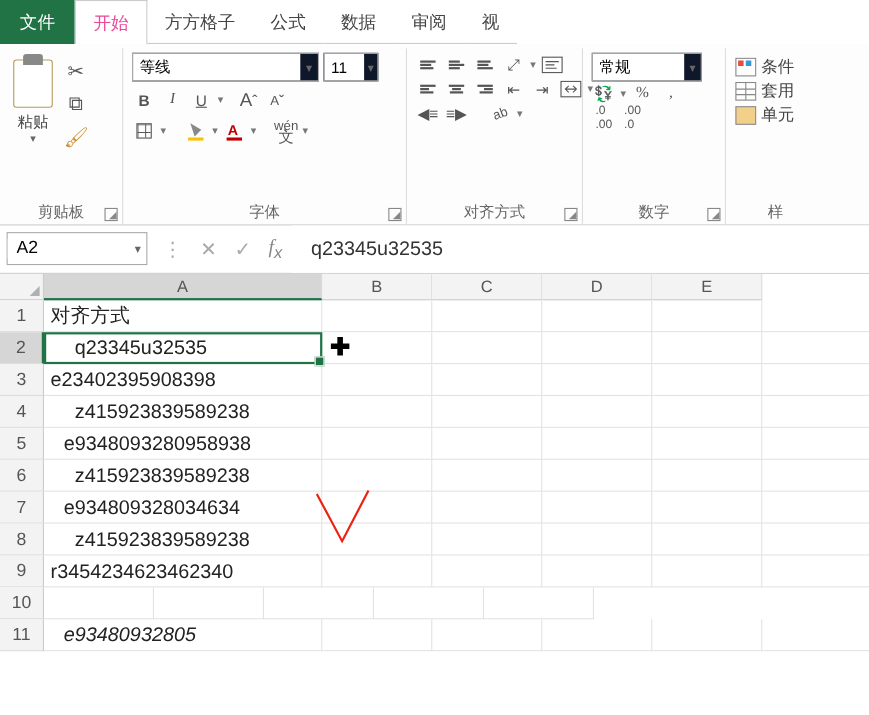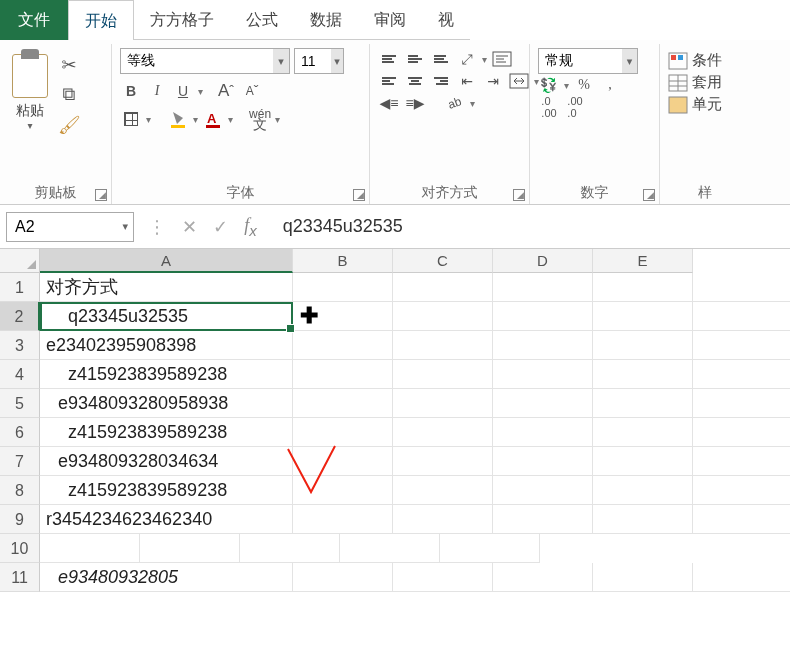--- a/index.html
+++ b/index.html
@@ -2,21 +2,21 @@
 <html><head>
 <meta charset="utf-8">
 <style>
   * { box-sizing: border-box; margin: 0; padding: 0; font-family: "Microsoft YaHei", Arial, sans-serif; }
   body { width: 790px; height: 650px; background: #fff; overflow: hidden; position: relative; }
 
   
   .menubar { display: flex; background: #fff; height: 40px; }
   .tab { padding: 10px 16px 0 16px; height: 40px; font-size: 16px; color: #444; cursor: pointer; }
   .tab.file { background: #217346; color: #fff; padding: 10px 18px; }
-  .tab.active { background: #fff; border: 1px solid #ccc; border-bottom: none; color: #0c4a6e; }
+  .tab.active { background: #fff; border: 1px solid #ccc; border-bottom: none; color: #ec4899; }
   .tab.rest { border-bottom: 1px solid #ccc; }
 
   
   .ribbon { display: flex; border-bottom: 1px solid #ccc; background: #fdfdfd; height: 165px; padding: 4px 0 0 0; }
   .group { border-right: 1px solid #ddd; padding: 4px 8px 0 8px; display: flex; flex-direction: column; justify-content: space-between; position: relative; }
   .group-label { text-align: center; font-size: 14px; color: #666; padding: 4px 0 2px 0; position: relative; }
   .group-label .dlg { position: absolute; right: -4px; bottom: 3px; width: 12px; height: 12px; border: 1px solid #888; font-size: 9px; line-height: 10px; text-align: right; color: #888; }
   .row { display: flex; align-items: center; gap: 4px; }
   .ctl { display: inline-flex; align-items: center; justify-content: center; min-width: 22px; height: 22px; font-size: 14px; color: #555; cursor: pointer; }
 
@@ -25,21 +25,21 @@
   .paste-btn { display: flex; flex-direction: column; align-items: center; width: 44px; cursor: pointer; }
   .paste-icon { width: 36px; height: 44px; background: linear-gradient(#fff,#fff); border: 1px solid #b89a5e; border-radius: 3px; position: relative; margin-top: 6px; }
   .paste-icon::before { content:""; position:absolute; top:-6px; left:8px; width:18px; height:10px; background:#888; border-radius:3px 3px 0 0; }
   .paste-lbl { font-size: 14px; color:#444; margin-top: 4px; }
   .clip-side { display:flex; flex-direction:column; gap:8px; padding-top:6px; }
   .sci { width:22px; height:22px; font-size:18px; color:#555; text-align:center; }
   .brush { color:#c8923a; }
 
   
   .font-group .row { margin-bottom: 6px; }
-  .combo { display:flex; align-items:center; border:1px solid #aaa; background:#e5e5e5; height:26px; }
+  .combo { display:flex; align-items:center; border:1px solid #aaa; background:#0f172a; height:26px; }
   .combo input { border:none; outline:none; font-size:14px; padding:0 6px; height:24px; width: 100%; }
   .combo .dd { width:18px; text-align:center; color:#666; font-size:11px; cursor:pointer; }
   .font-name { width: 170px; }
   .font-size { width: 50px; }
   .bold { font-weight:bold; }
   .italic { font-style:italic; font-family: "Times New Roman", serif; }
   .under { text-decoration: underline; }
   .incA { font-size:17px; }
   .decA { font-size:12px; }
   .border-ic { border:1px solid #555; width:14px;height:14px; display:inline-block; background-image: linear-gradient(#555 1px, transparent 1px), linear-gradient(90deg,#555 1px, transparent 1px); background-size: 7px 7px; }
@@ -52,21 +52,21 @@
 
   
   .num-combo { width:100px; }
   .pct, .comma { font-family: serif; }
 
   
   .styles-row { display:flex; align-items:center; gap:4px; font-size:15px; color:#444; margin:3px 0; cursor:pointer;}
   .styles-row svg { flex:none; }
 
   
-  .fbar { display:flex; align-items:center; border-bottom:1px solid #ccc; height:44px; }
+  .fbar { display:flex; border-bottom:1px solid #ccc; height:44px; }
   .namebox { width:128px; border:1px solid #aaa; margin:6px; height:30px; display:flex; align-items:center; }
   .namebox input { border:none; outline:none; width:100%; padding:0 8px; font-size:16px; }
   .namebox .dd { width:18px; text-align:center; color:#666; font-size:11px; cursor:pointer;}
   .fx-ctls { display:flex; align-items:center; gap:16px; padding: 0 8px;}
   .fx-ctls span { color:#aaa; font-size:18px; }
   .fx { font-style:italic; color:#888 !important; font-family:"Times New Roman",serif; }
   .fval { flex:1; border:none; outline:none; font-size:18px; padding:0 18px; color:#333; }
 
   
   .grid { position:relative; }

